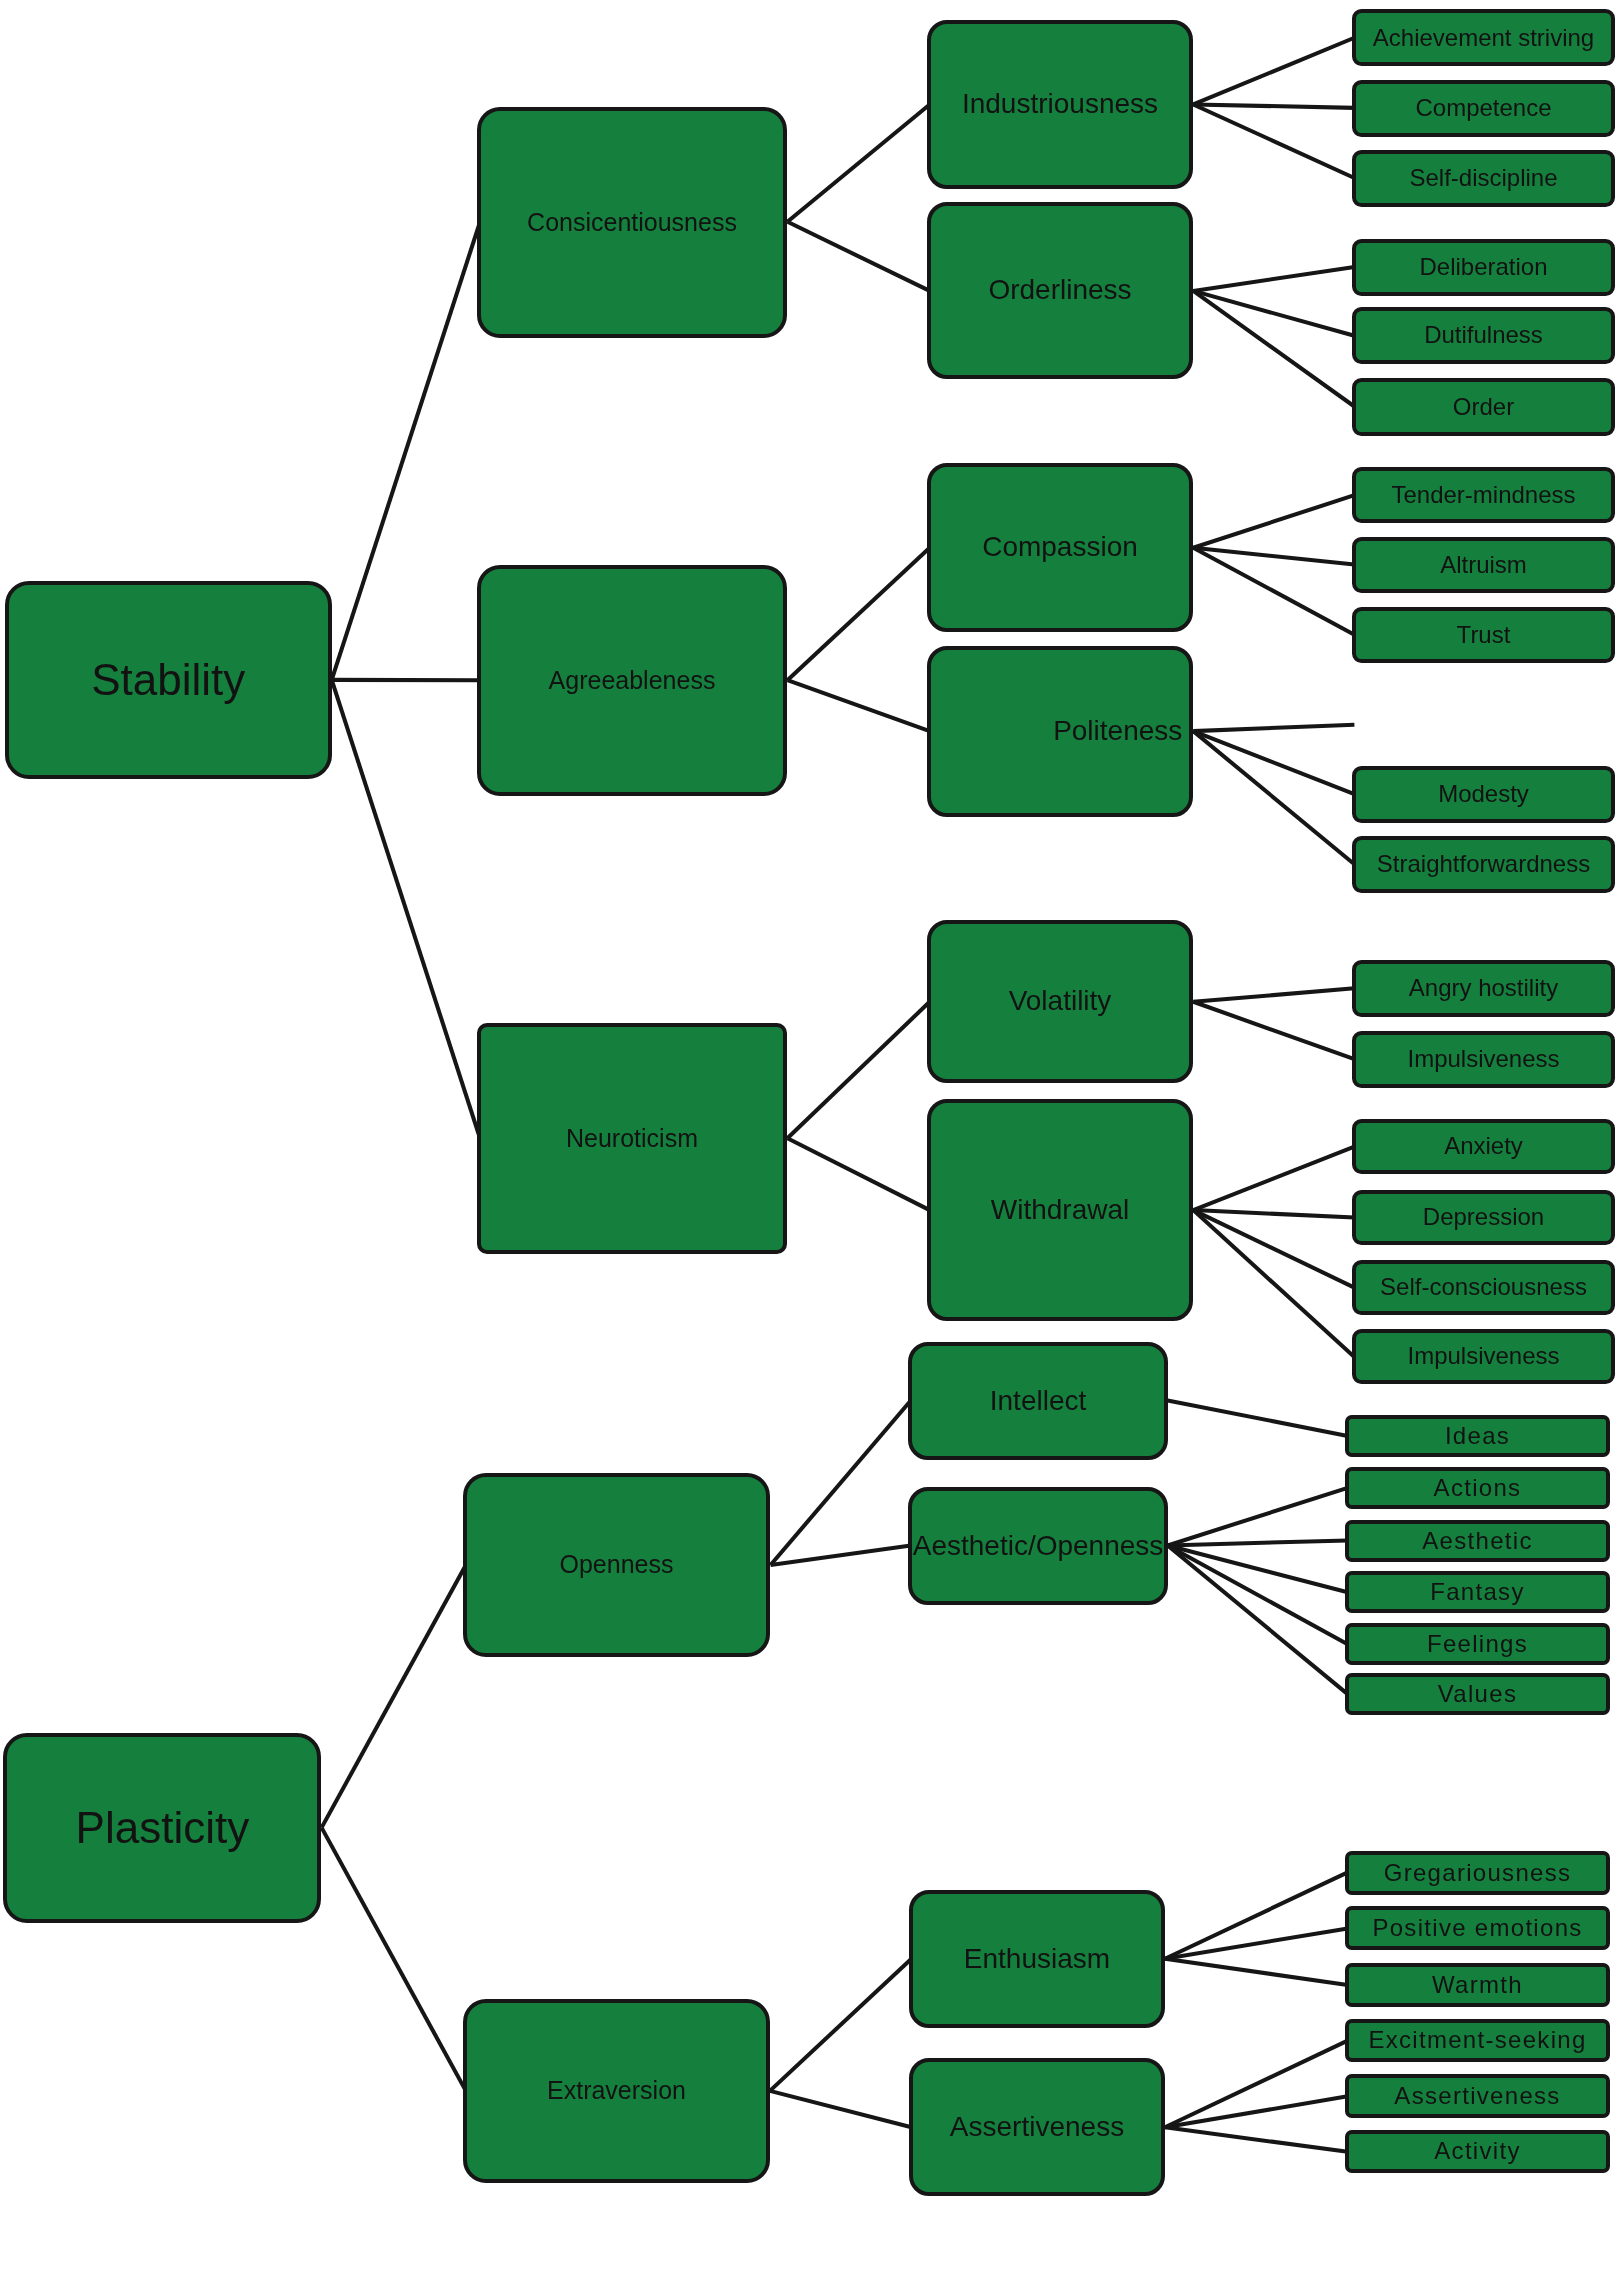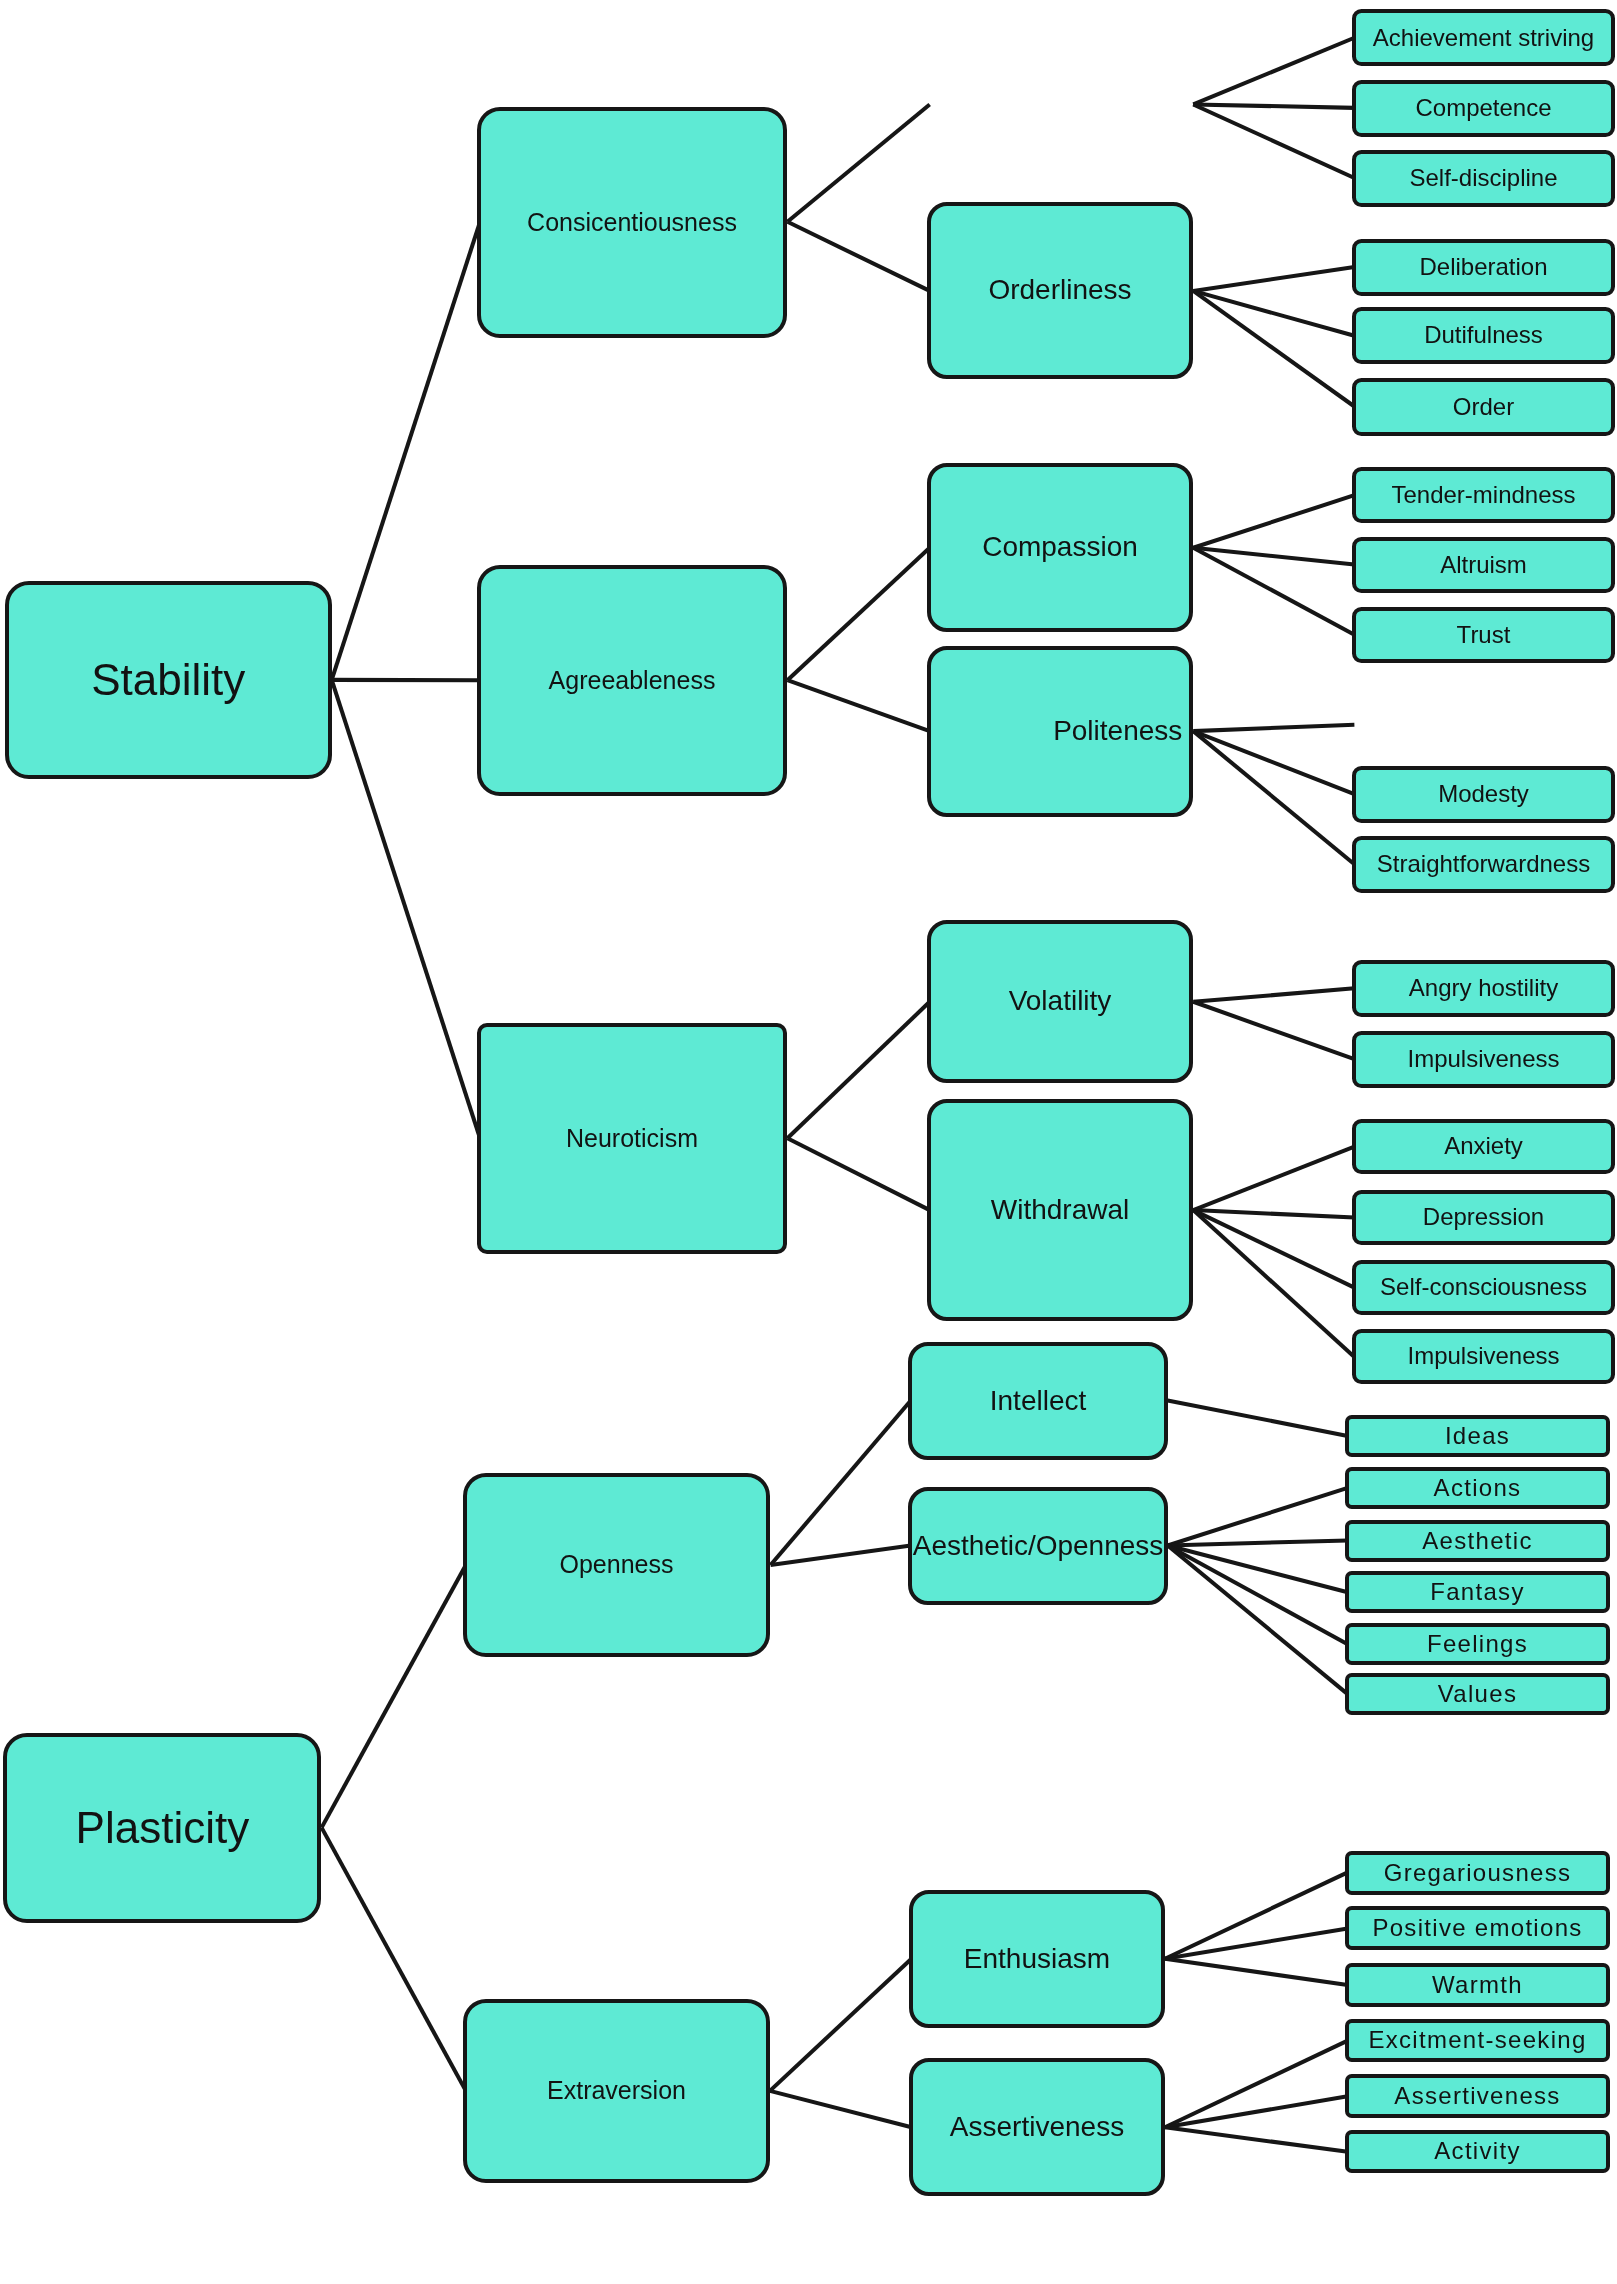--- a/index.html
+++ b/index.html
@@ -3,21 +3,21 @@
 <meta charset="utf-8">
 <style>
   html,body{margin:0;padding:0;}
   body{
     width:1618px;height:2284px;background:#ffffff;
     font-family:"Liberation Sans", sans-serif;color:#121212;
   }
   #canvas{position:relative;width:1618px;height:2284px;overflow:hidden;}
   #wires{position:absolute;left:0;top:0;}
   .node{
-    position:absolute;box-sizing:border-box;background:#5eead4;
+    position:absolute;box-sizing:border-box;background:#15803d;
     border:4.7px solid #161616;display:flex;align-items:center;justify-content:center;
     text-align:center;line-height:1.1;padding:2.7px 6.7px;
   }
   .lvl0{border-radius:24px;font-size:44px;}
   .lvl1{border-radius:23px;font-size:25px;}
   .lvl2{border-radius:20px;font-size:28px;}
   .lvl3{border-radius:9.4px;font-size:24px;}
   .facet-sm{border-radius:6.7px;font-size:24px;letter-spacing:1.3px;}
   .node span{display:block;}
 </style>
@@ -71,20 +71,23 @@
       <line x1="1728" y1="3155.5" x2="1999" y2="3027" stroke="#161616" stroke-width="6"></line>
       <line x1="1728" y1="3155.5" x2="1999" y2="3109.5" stroke="#161616" stroke-width="6"></line>
       <line x1="1728" y1="3155.5" x2="1999" y2="3192" stroke="#161616" stroke-width="6"></line>
     </svg>
 <div class="node lvl0" style="left: 4.7px; top: 581px; width: 327px; height: 198px;">
       <span>Stability</span>
     </div>
     <div class="node lvl1" style="left: 477px; top: 107px; width: 310px; height: 231px;">
       <span>Consicentiousness</span>
     </div>
+    <div class="node lvl2" style="left: 927px; top: 20px; width: 266px; height: 169px;">
+      <span>Industriousness</span>
+    </div>
     <div class="node lvl3" style="left: 1352px; top: 9.4px; width: 263px; height: 57px;">
       <span>Achievement striving</span>
     </div>
     <div class="node lvl3" style="left: 1352px; top: 80px; width: 263px; height: 57px;">
       <span>Competence</span>
     </div>
     <div class="node lvl3" style="left: 1352px; top: 150px; width: 263px; height: 57px;">
       <span>Self-discipline</span>
     </div>
     <div class="node lvl2" style="left: 927px; top: 202px; width: 266px; height: 177px;">

